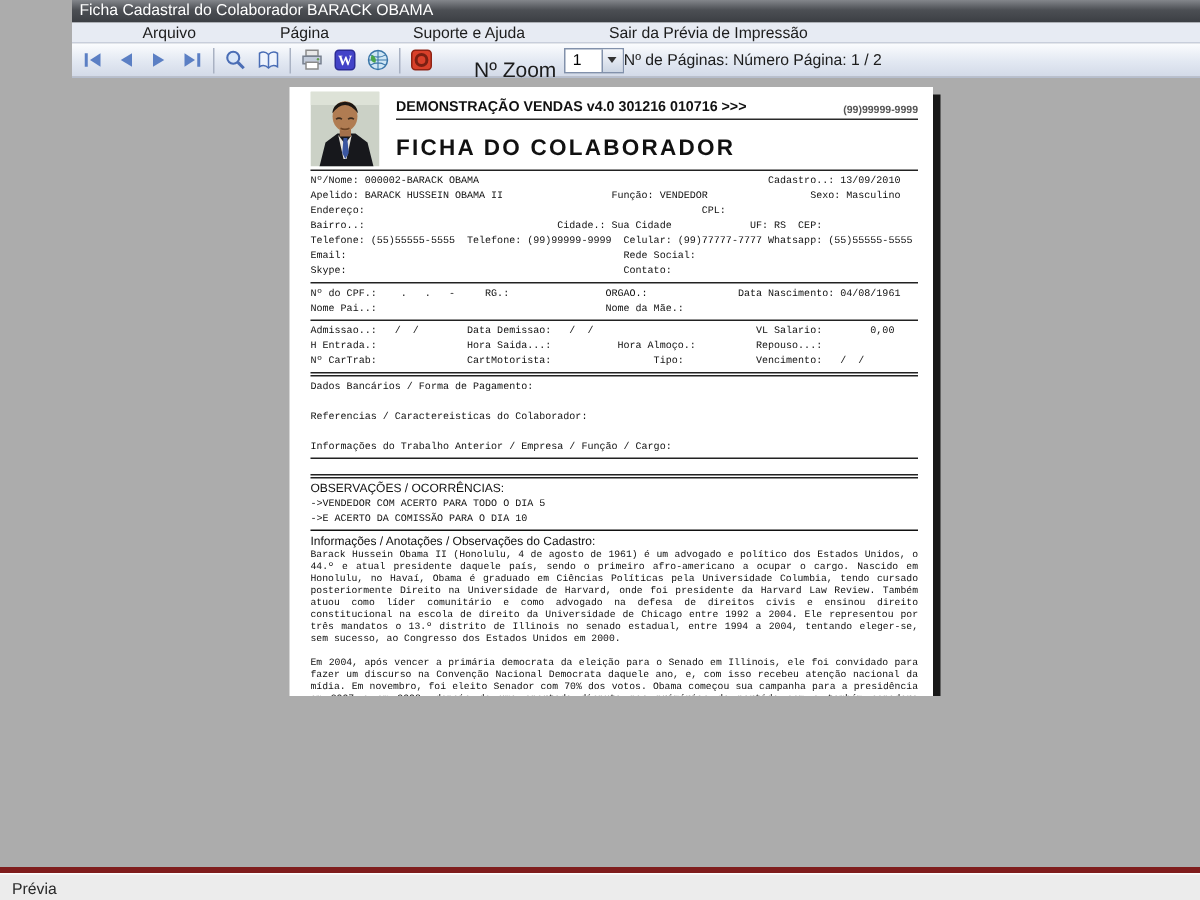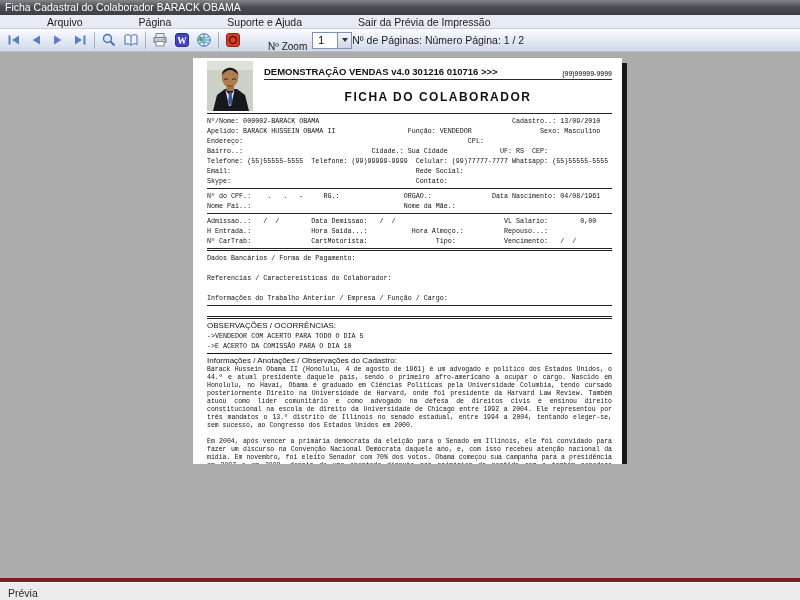--- a/index.html
+++ b/index.html
@@ -1,51 +1,51 @@
 <!DOCTYPE html>
 <html><head>
 <meta charset="utf-8">
 <style>
   * { margin:0; padding:0; box-sizing:border-box; }
   html,body { width:800px; height:600px; overflow:hidden; font-family:"Liberation Sans", sans-serif; }
-  .window { position:relative; width:800px; height:600px; background:#acacac; }
+  .window { position:relative; width:800px; height:600px; background:#acacac;padding-left:48px; }
 
   .titlebar { height:15px; background:linear-gradient(#83868b,#4c4f54 45%,#3b3e43); color:#fff;
               font-size:10.5px; line-height:15px; padding-left:5px; }
 
   .menubar { height:14px; background:#e7ebf3; border-bottom:1px solid #c8cedb; display:flex;
              align-items:center; font-size:10.5px; color:#1c1c1c; }
   .menu-item { padding:0 9px; height:14px; line-height:14px; cursor:default;margin-left:38px; }
 
   .toolbar { height:23px; background:linear-gradient(#fbfcfe,#e2e8f2 55%,#d3dae8);
              border-bottom:1px solid #b6bece; display:flex; align-items:center; padding:0 3px; }
   .tbtn { width:22px; height:20px; display:flex; align-items:center; justify-content:center; }
   .tsep { width:1px; height:17px; background:#a9b2c3; margin:0 3px; }
-  .zoom-label { font-size:10px; color:#1c1c1c; margin:12px 5px 0 24px; }
+  .zoom-label { font-size:14px; color:#1c1c1c; margin:12px 5px 0 24px; }
   .combo { position:relative; width:40px; height:17px; background:#fff; border:1px solid #8291ab;
            font-size:10.5px; line-height:15px; padding-left:5px; }
   .combo-btn { position:absolute; right:0; top:0; width:14px; height:15px;
                background:linear-gradient(#f5f7fb,#cdd6e4); border-left:1px solid #8291ab;
                display:flex; align-items:center; justify-content:center; }
   .combo-arrow { width:0; height:0; border-left:3.5px solid transparent; border-right:3.5px solid transparent;
                  border-top:4px solid #333; }
   .pages-label { font-size:10.5px; color:#1c1c1c; }
 
   .docarea { position:absolute; top:53px; left:0; width:800px; height:411px; background:#acacac; overflow:hidden; }
   .page { position:absolute; left:193px; top:5px; width:429px; height:513px; background:#fff;
           box-shadow:5px 5px 0 0 #181818; padding:3px 10px 0 14px; overflow:hidden; }
 
   .doc-header { position:relative; height:50px; }
   .photo { position:absolute; left:0; top:0; width:46px; height:50px; }
   .header-right { margin-left:57px; padding-top:5px; }
   .header-title-row { display:flex; justify-content:space-between; align-items:flex-end;
                       border-bottom:1px solid #2a2a2a; padding-bottom:2px; }
   .header-title { font-weight:bold; font-size:9.5px; color:#111; }
   .header-phone { font-size:7px; font-weight:bold; color:#555; }
-  .form-title { text-align:center; font-weight:bold; font-size:12px; letter-spacing:1.5px;
+  .form-title { font-weight:bold; font-size:15px; letter-spacing:1.5px;
                 color:#111; margin-top:10px; }
   .hr1 { border-top:1px solid #222; margin:2px 0; }
   .hr2 { border-top:1px solid #222; border-bottom:1px solid #222; height:3px; margin:2px 0; }
   .hrthick { border-top:1.5px solid #111; margin:2px 0; }
   .gap6 { height:6px; }
 
   .mono-line { font-family:Liberation Mono, monospace; font-size:6.7px; line-height:10px;
                min-height:10px; white-space:pre; color:#111; }
   .obs-title, .notes-title { font-size:8px; font-weight:normal; color:#111; margin:2px 0 1px; }
   .para { font-family:"Liberation Mono", monospace; font-size:6.5px; line-height:8px;

